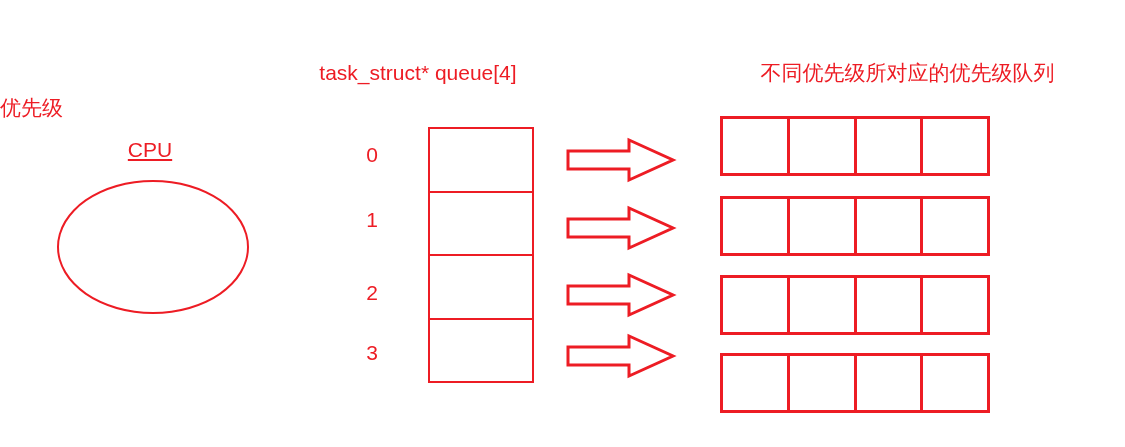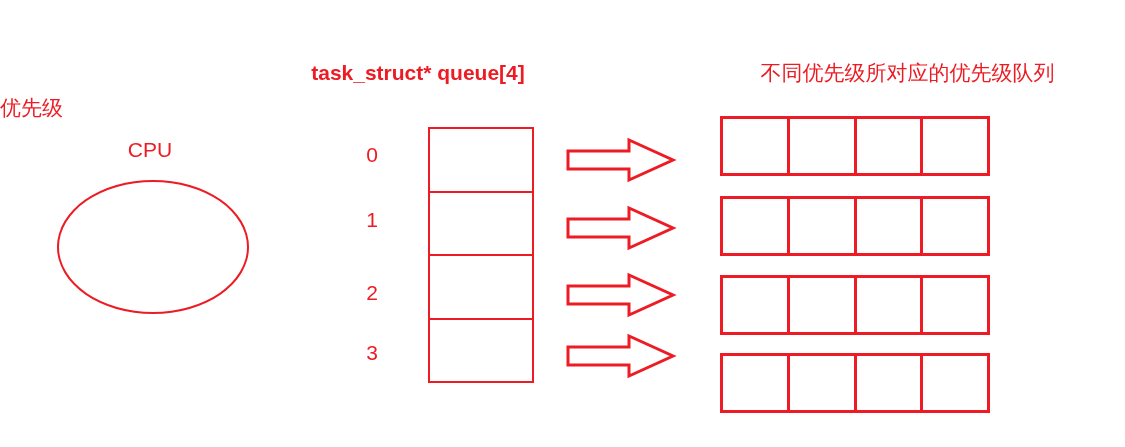--- a/index.html
+++ b/index.html
@@ -23,21 +23,20 @@
     white-space: nowrap;
     line-height: 1;
   }
   
   #queue-array-title {
     left: 0;
     top: 62px;
     width: 836px;
     text-align: center;
     font-size: 21px;
-    font-weight: bold;
   }
   #queue-array-subtitle {
     left: 0;
     top: 97px;
     width: 744px;
     text-align: left;
     font-size: 21px;
   }
   #priority-queues-title {
     left: 0;
@@ -46,20 +45,21 @@
     text-align: center;
     font-size: 21px;
   }
   
   #cpu-label {
     left: 0;
     top: 139px;
     width: 300px;
     text-align: center;
     font-size: 21px;
+    text-decoration: underline;
   }
   #cpu-ellipse {
     position: absolute;
     left: 57px;
     top: 180px;
     width: 192px;
     height: 134px;
     border: 2.5px solid #ED1C24;
     border-radius: 50%;
     box-sizing: border-box;

